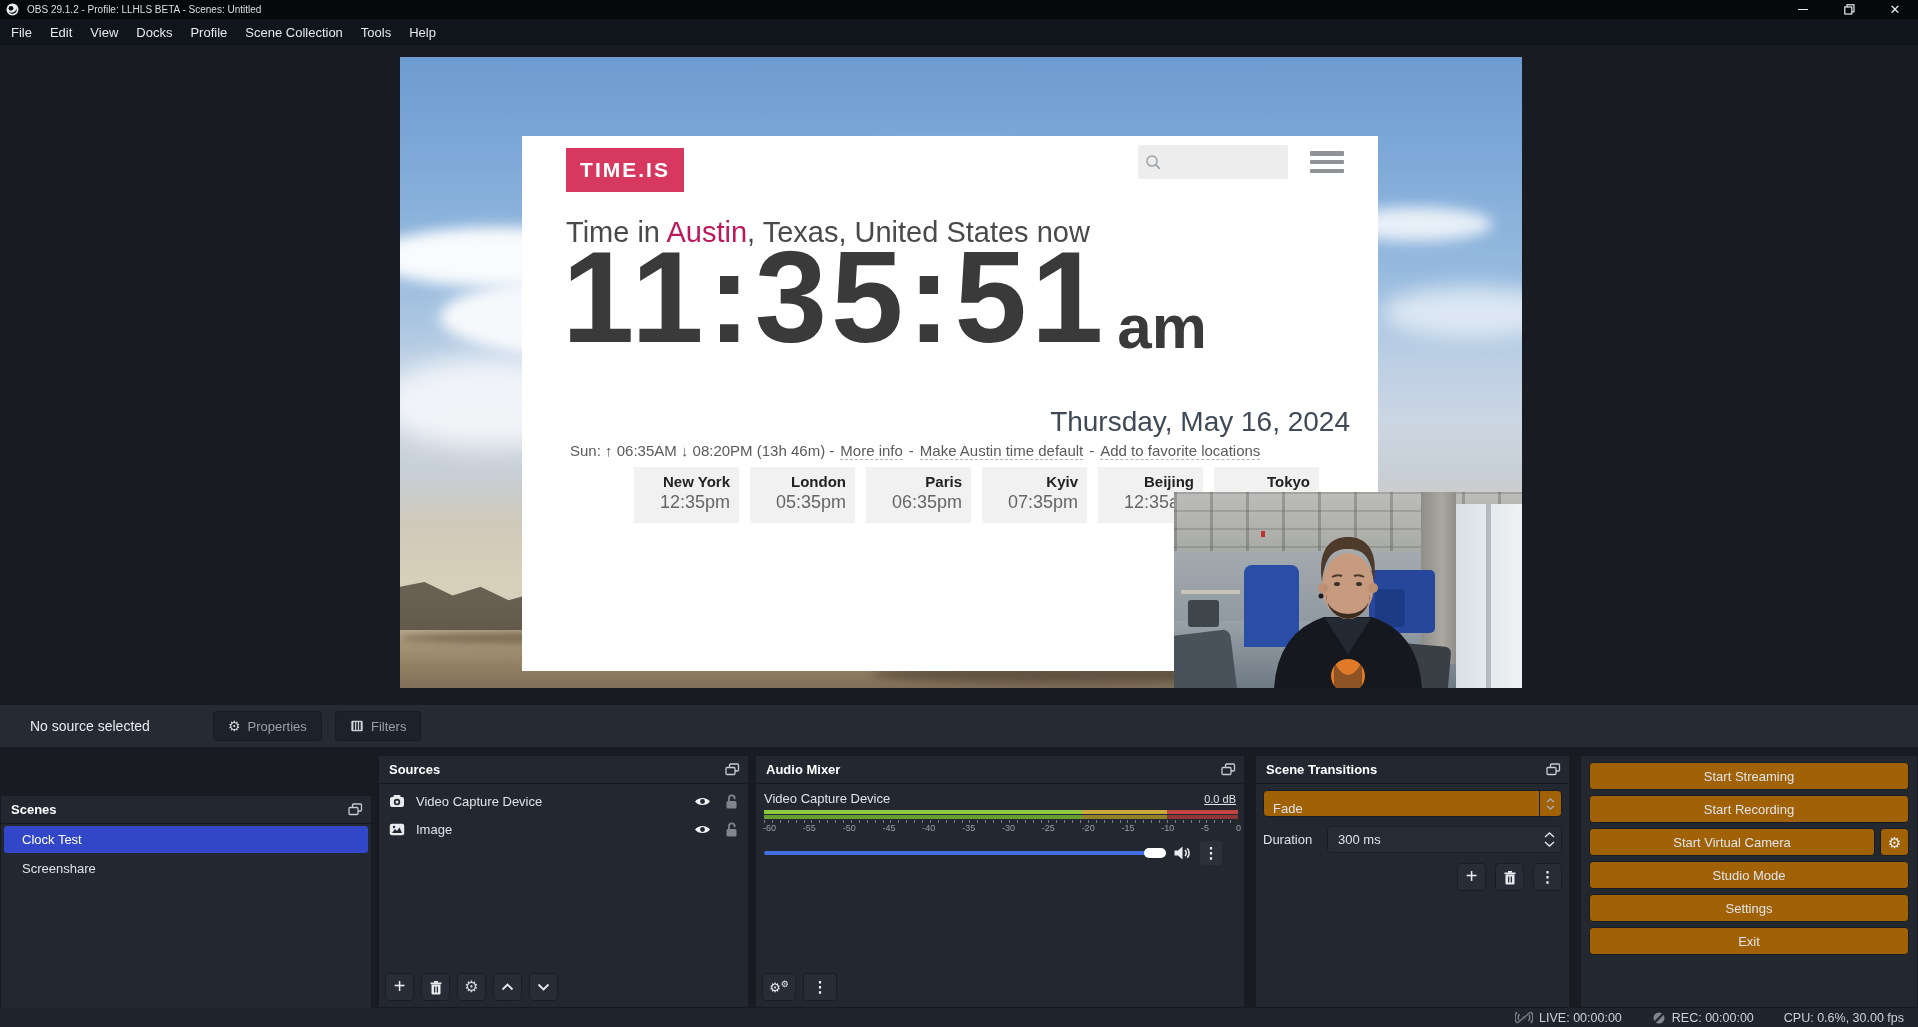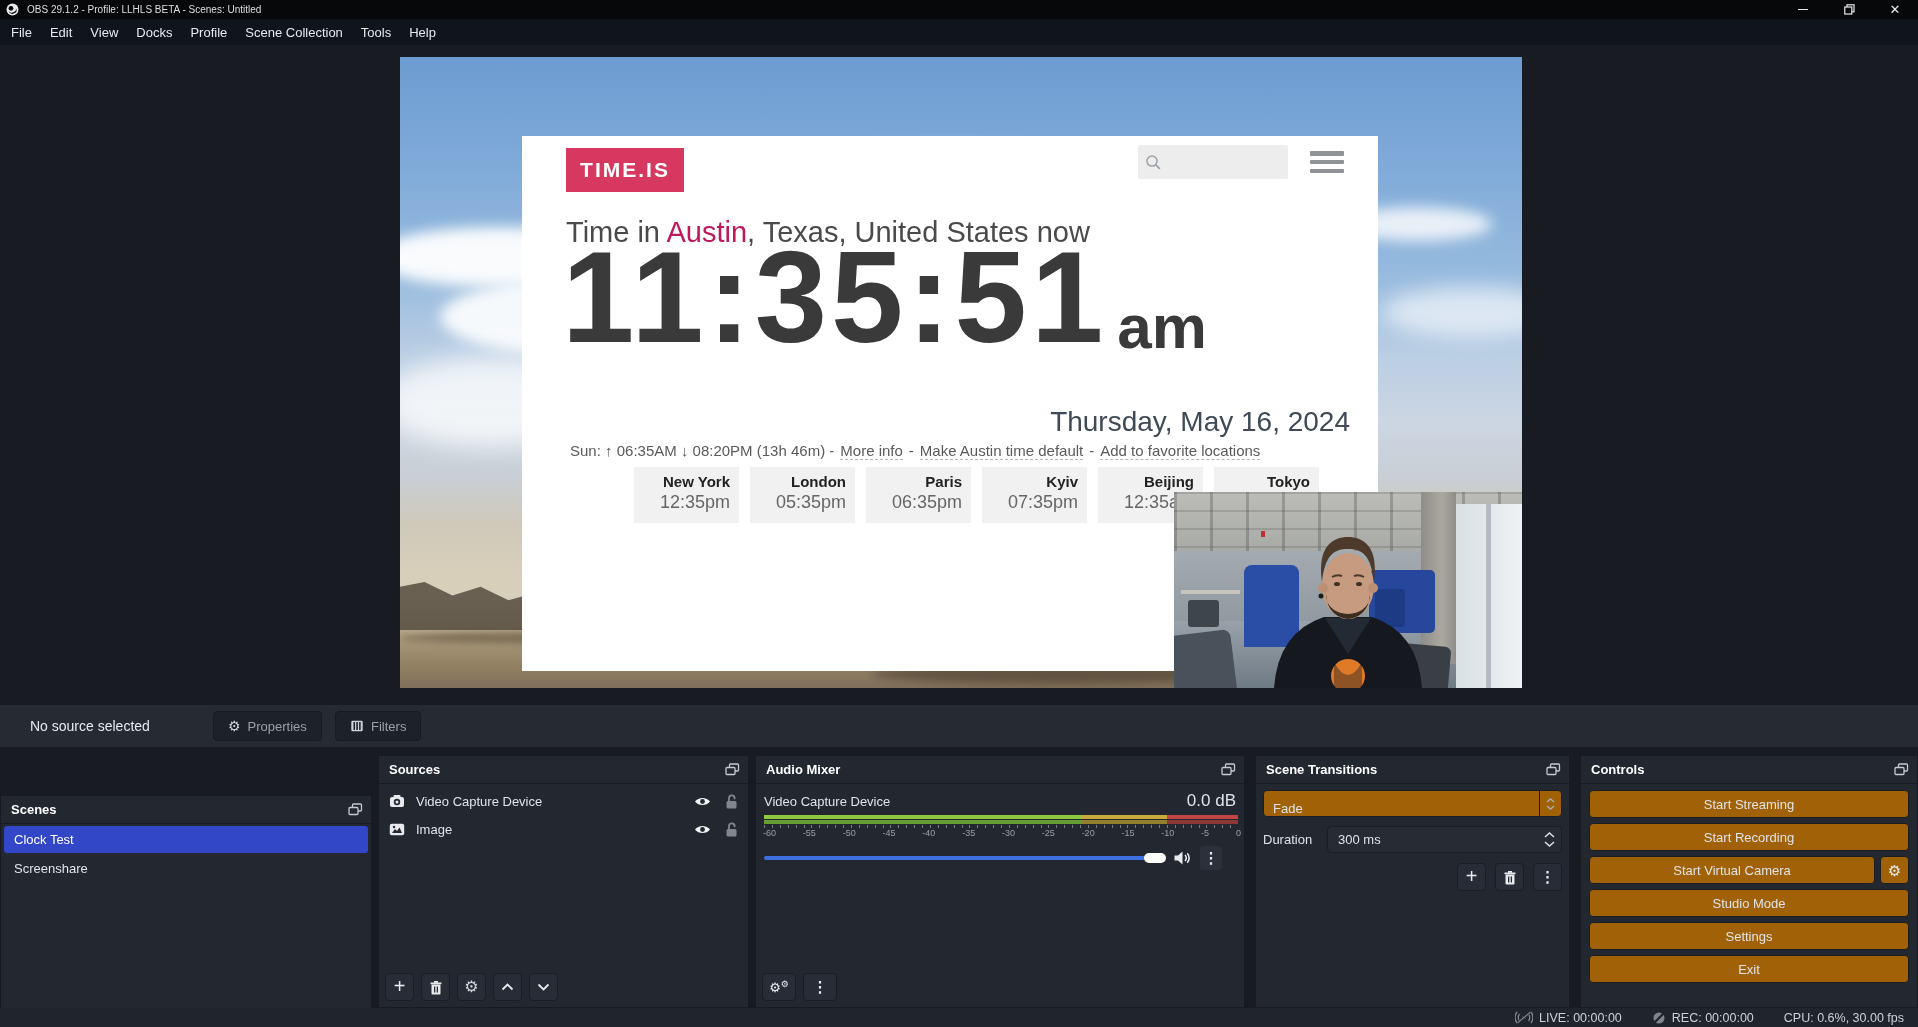--- a/index.html
+++ b/index.html
@@ -106,31 +106,31 @@
   .p-sources { left:378px; width:371px; }
   .p-mixer { left:755px; width:490px; }
   .p-trans { left:1255px; width:315px; }
   .p-controls { left:1580px; width:338px; }
   .panel-toolbar { position:absolute; left:6px; bottom:6px; display:flex; gap:7px; }
   .tool-btn { width:29px; height:28px; background:#272c36; border:1px solid #1a1d24; border-radius:4px;
     display:flex; align-items:center; justify-content:center; color:#e8eaee; }
   .plus-glyph { font-size:20px; line-height:1; color:#e8eaee; margin-top:-2px; }
   .dots-glyph { font-size:15px; font-weight:bold; color:#e8eaee; letter-spacing:0; }
   
-  .scene-item { margin:2px 3px; height:27px; display:flex; align-items:center; padding-left:10px;
+  .scene-item { margin:2px 3px; height:27px; display:flex; align-items:center; padding-left:18px;
     font-size:13px; color:#dfe3e8; border-radius:3px; }
   .scene-item.selected { background:#3246c8; color:#fff; }
   .source-row { height:28px; display:flex; align-items:center; padding:0 10px; font-size:13px; color:#dfe3e8; }
   .source-row .s-icon { width:17px; margin-right:10px; display:flex; }
   .source-row .s-label { flex:1; }
   .row-icons { display:flex; gap:14px; align-items:center; }
   
   .mix-name-row { display:flex; justify-content:space-between; align-items:center; padding:7px 8px 4px 8px; }
   .mix-name { font-size:13px; color:#dfe3e8; }
-  .mix-db { font-size:17px; color:#dfe3e8; }
+  .mix-db { font-size:11px; color:#dfe3e8;text-decoration:underline; }
   .meter { margin:0 8px; width:474px; }
   .meter-bar { height:4px; margin-bottom:1px;
     background:linear-gradient(90deg,#8ec93f 0 67%,#c9a939 67% 85%,#c24444 85% 100%); }
   .meter-bar.dim { background:linear-gradient(90deg,#679e33 0 67%,#93802c 67% 85%,#8f3636 85% 100%); }
   .meter-tickmarks { height:3px; margin:1px 8px 0 8px; width:474px;
     background:repeating-linear-gradient(90deg,#767d85 0 1px,transparent 1px 7.9px); }
   .meter-ticks { margin:0 8px; width:478px; display:flex; justify-content:space-between;gap:16px; }
   .meter-ticks span { font-size:9px; color:#9aa0a8; transform:translateX(-1px); }
   .vol-row { display:flex; align-items:center; margin:8px 8px 0 8px; gap:9px; }
   .vol-slider { position:relative; width:400px; height:12px; }
@@ -552,27 +552,20 @@
             <rect x="7.7" y="6.5" width="1.3" height="6" fill="#272c36"></rect>
           </svg>
       </div>
       <div class="tool-btn">
           <span class="dots-glyph">⋮</span>
         </div>
     </div>
   </div>
 
   <div class="panel p-controls">
-    <div class="panel-head">
-      <span class="panel-title">Controls</span>
-      <svg width="15" height="13" viewBox="0 0 15 13">
-          <rect x="4.5" y="1" width="9" height="7" rx="1" fill="none" stroke="#c6cad1" stroke-width="1.3"></rect>
-          <rect x="1" y="4.5" width="9" height="7" rx="1" fill="#23272f" stroke="#c6cad1" stroke-width="1.3"></rect>
-        </svg>
-    </div>
     <div class="ctl-list">
       <div class="ctl-btn">Start Streaming</div>
       <div class="ctl-btn">Start Recording</div>
       <div class="ctl-row">
         <div class="ctl-btn main">Start Virtual Camera</div>
         <div class="ctl-btn ctl-gear">
             <span class="gear-glyph" style="color:#e8eaee; font-size:15px;">⚙</span>
           </div>
       </div>
       <div class="ctl-btn">Studio Mode</div>

